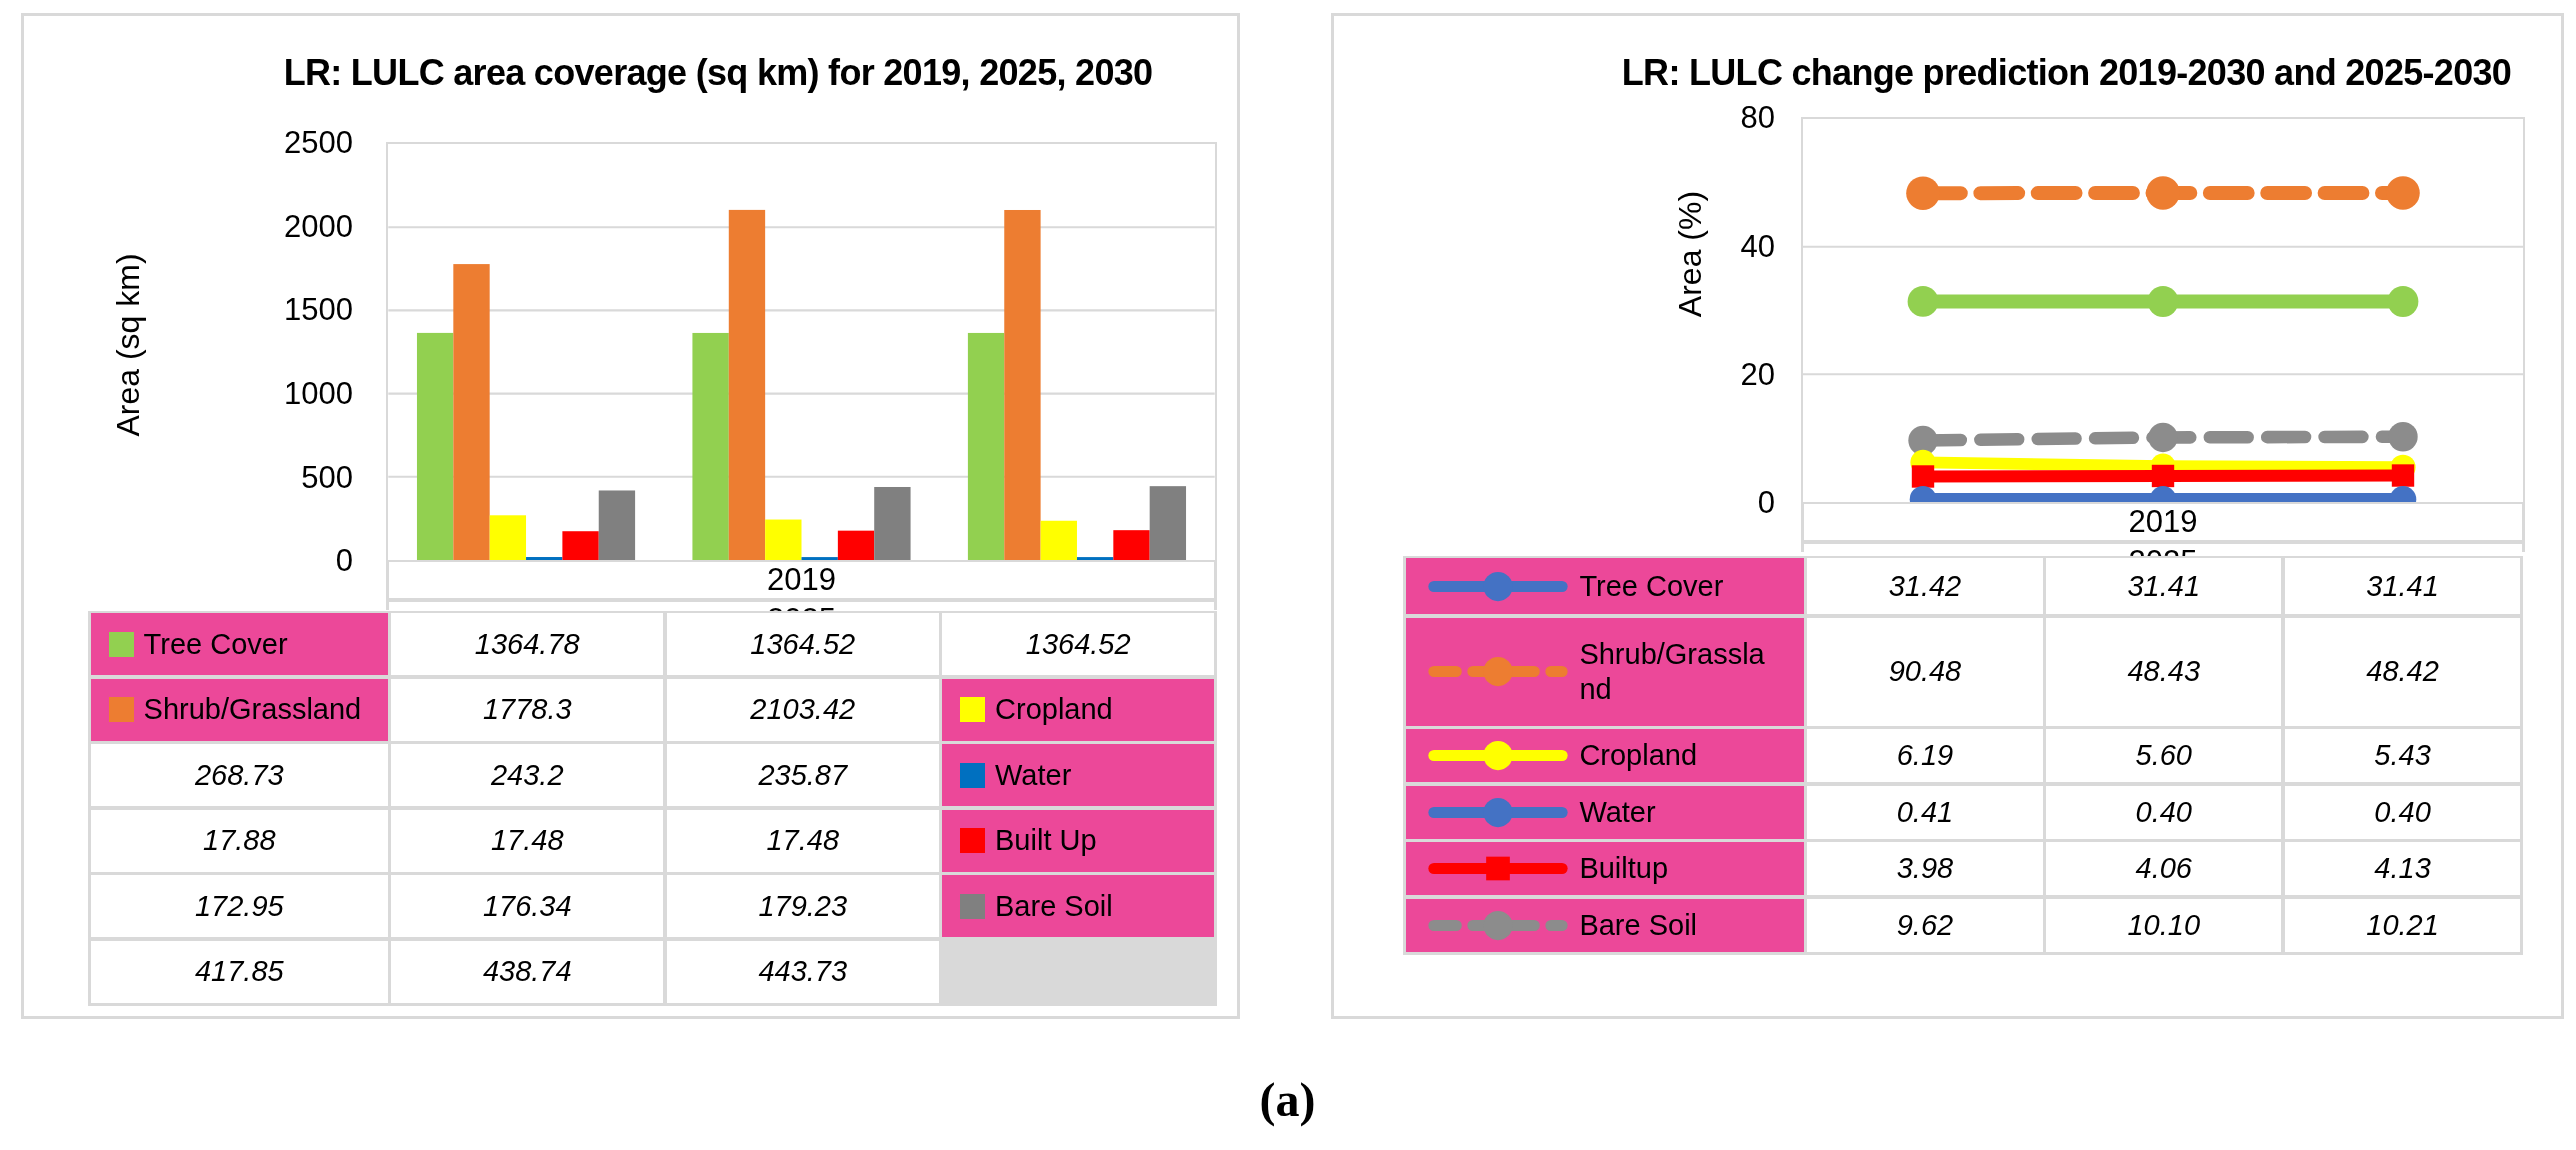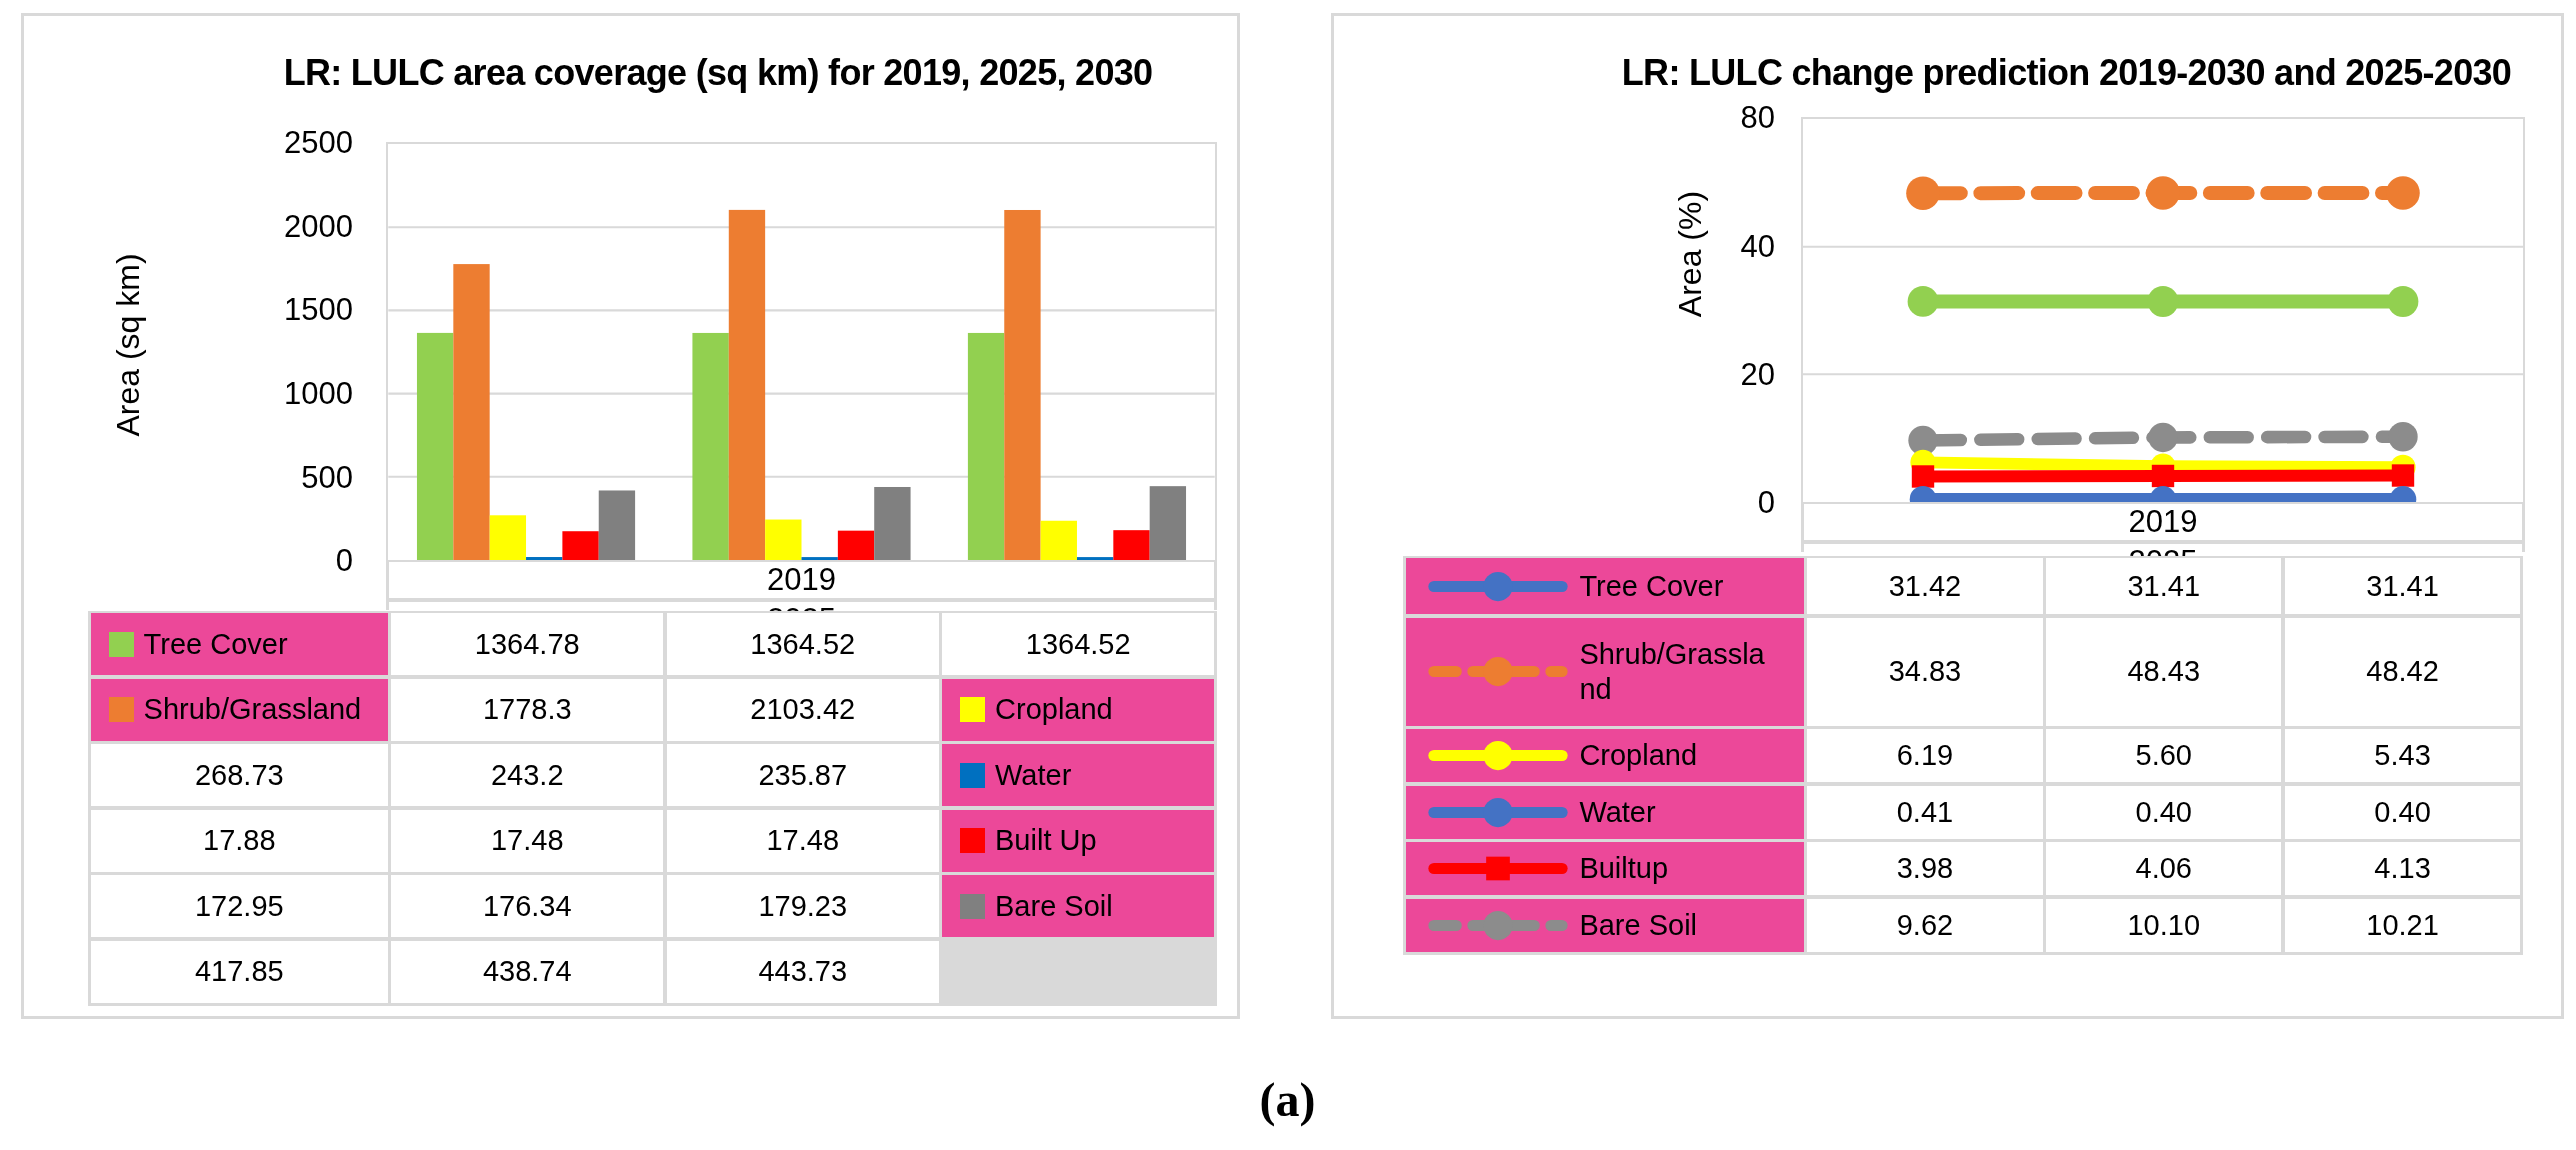--- a/index.html
+++ b/index.html
@@ -34,21 +34,21 @@
            grid-template-columns:297px 1fr 1fr 1fr;grid-auto-rows:62px;}
   #dtableR{left:69px;top:540px;width:1120px;
            grid-template-columns:398px 1fr 1fr 1fr;
            grid-template-rows:56px 108px 53px 53px 53px 53px;}
   .lg{background:#ec4899;display:flex;align-items:center;padding-left:18px;gap:9.8px;
       font-size:29px;box-sizing:border-box;}
   .lgR{padding-left:22.4px;gap:11.2px;}
   .sw{width:25px;height:25px;flex:none;}
   .lktxt{word-break:break-all;max-width:200px;line-height:1.2;}
   .linekey{width:140px;height:39px;flex:none;}
-  .vc{background:#fff;display:flex;align-items:center;justify-content:center;font-size:29px;}
+  .vc{background:#fff;display:flex;align-items:center;justify-content:center;font-size:29px;font-style:italic;}
   .figlab{position:absolute;left:1221px;top:1072px;width:133px;text-align:center;
           font-family:"Liberation Serif",serif;font-weight:700;font-size:48px;}
 </style>
 </head>
 <body>
 
 <div class="stage">
 
   <section class="panel" id="panelL">
     <div class="title" id="titleL">LR: LULC area coverage (sq km) for 2019, 2025, 2030</div>
@@ -204,21 +204,21 @@
       <div class="vc">31.41</div>
       <div class="vc">31.41</div>
 
       <div class="lg lgR">
         <span class="linekey"><svg width="140" height="39" style="overflow: visible;" viewBox="0 0 200 56">
               <line x1="8" y1="28" x2="192" y2="28" stroke="#ED7D31" stroke-width="16" stroke-linecap="round" stroke-dasharray="32 24"></line>
               <circle cx="100" cy="28" r="21" fill="#ED7D31"></circle>
             </svg></span>
         <span class="lktxt">Shrub/Grassland</span>
       </div>
-      <div class="vc">34.83</div>
+      <div class="vc">90.48</div>
       <div class="vc">48.43</div>
       <div class="vc">48.42</div>
 
       <div class="lg lgR">
         <span class="linekey"><svg width="140" height="39" style="overflow: visible;" viewBox="0 0 200 56">
               <line x1="8" y1="28" x2="192" y2="28" stroke="#FFFF00" stroke-width="16" stroke-linecap="round"></line>
               <circle cx="100" cy="28" r="21" fill="#FFFF00"></circle>
             </svg></span>
         <span class="lktxt">Cropland</span>
       </div>

